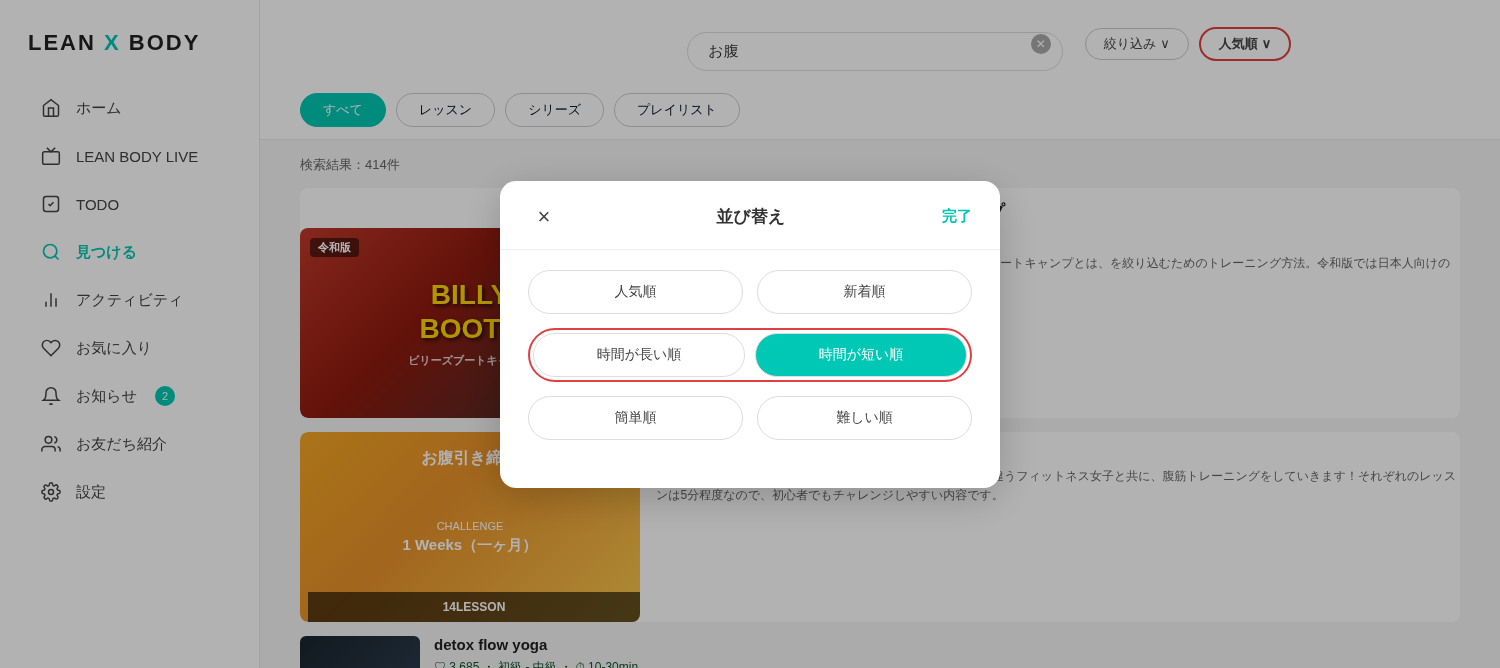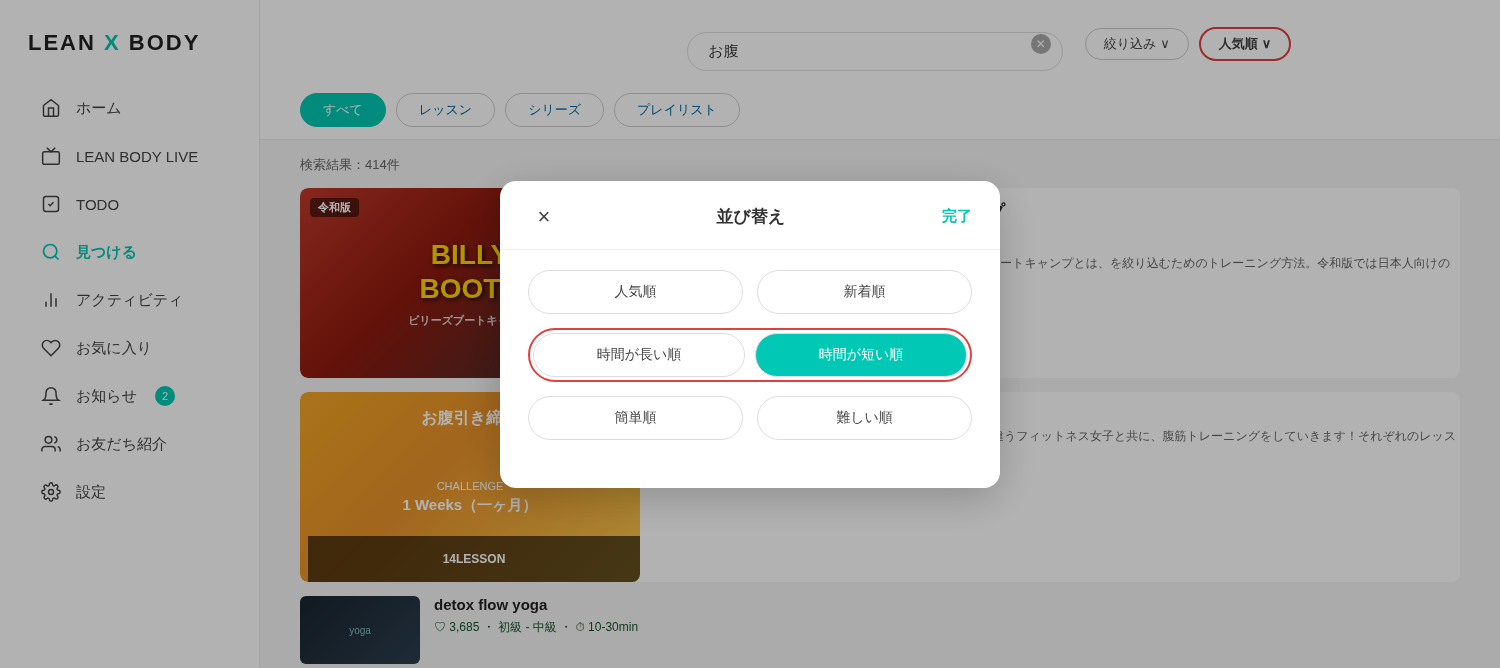--- a/index.html
+++ b/index.html
@@ -152,21 +152,21 @@
       gap: 10px;
       padding: 10px 0 12px 0;
     }
     .tab-btn {
       padding: 7px 22px;
       border-radius: 20px;
       border: 1px solid #ccc;
       background: #fff;
       font-size: 13px;
       cursor: pointer;
-      color: #0369a1;
+      color: #0f172a;
     }
     .tab-btn.active {
       background: #00c8b4;
       color: #fff;
       border-color: #00c8b4;
     }
 
     
     .content-area {
       flex: 1;
@@ -199,20 +199,21 @@
     .thumb-reiwa {
       background: linear-gradient(135deg, #c0392b 0%, #8e1a0e 40%, #333 100%);
       display: flex;
       flex-direction: column;
       align-items: center;
       justify-content: center;
       color: white;
       font-weight: bold;
       font-size: 13px;
       position: relative;
+      margin-top: 40px;
     }
     .thumb-reiwa-badge {
       position: absolute;
       top: 10px;
       left: 10px;
       background: rgba(0,0,0,0.5);
       color: white;
       padding: 2px 8px;
       border-radius: 4px;
       font-size: 11px;
@@ -289,21 +290,21 @@
       text-align: center;
     }
     .thumb-orange-bottom {
       position: absolute;
       bottom: 0;
       left: 8px;
       right: 0;
       background: rgba(0,0,0,0.6);
       color: #fff;
       text-align: center;
-      padding: 16px;
+      padding: 8px;
       font-size: 12px;
       font-weight: 700;
     }
 
     .card3 { display: flex; gap: 14px; align-items: flex-start; }
     .card3-thumb {
       width: 120px;
       height: 68px;
       border-radius: 6px;
       background: #2c3e50;

